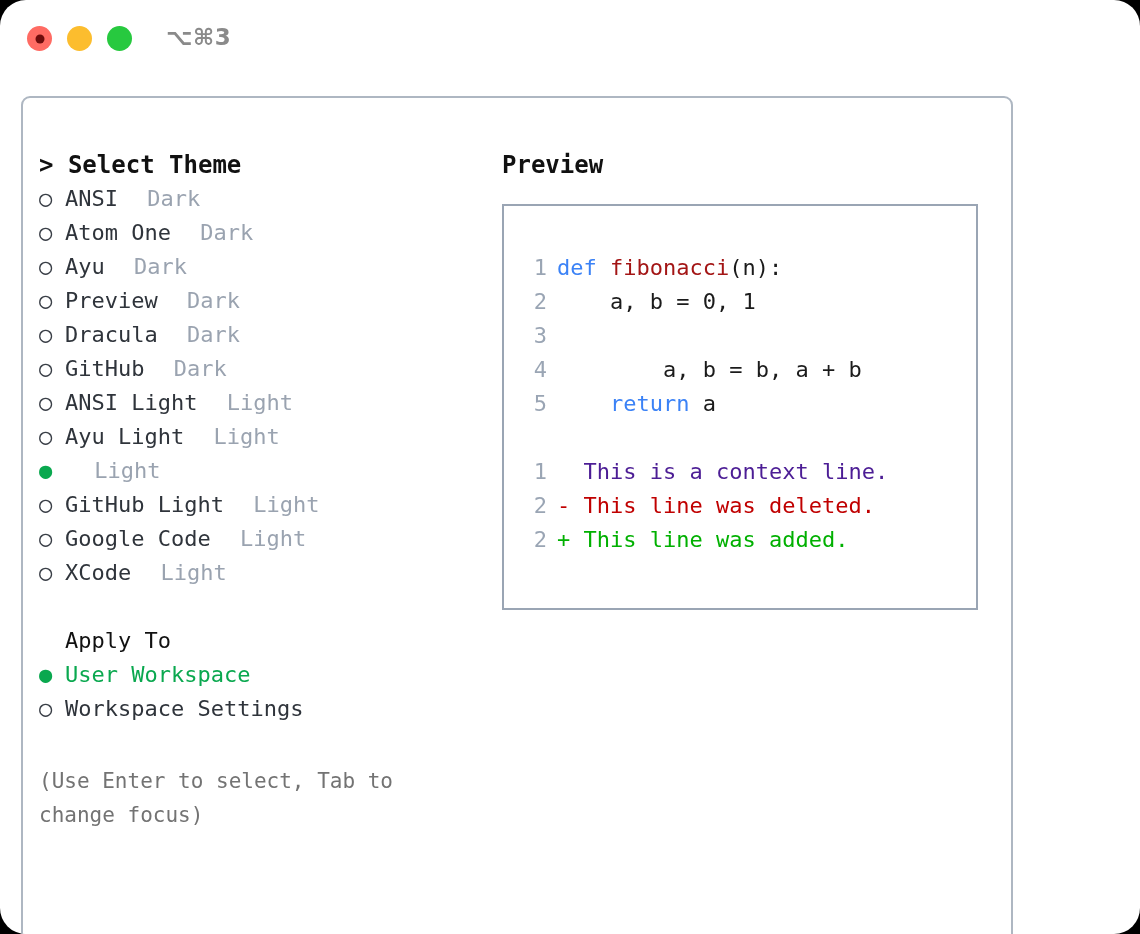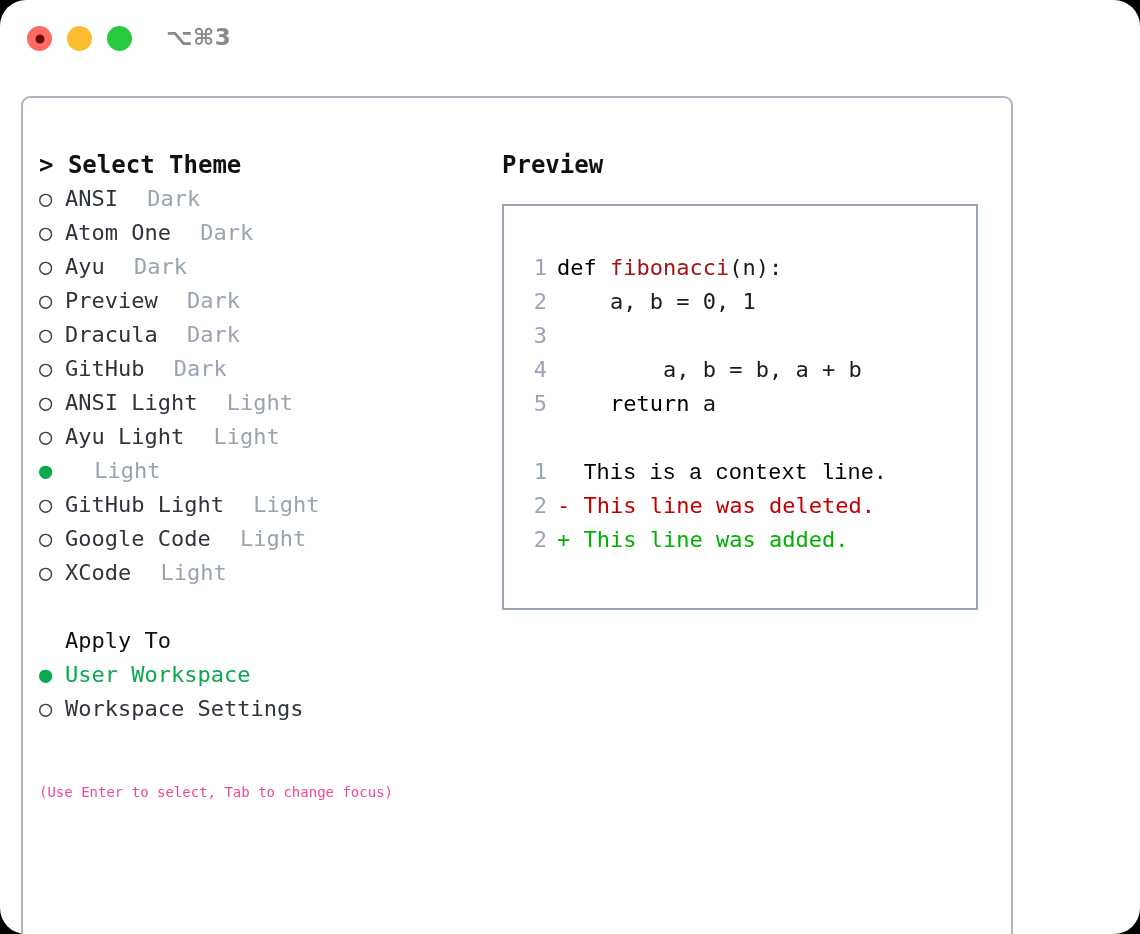--- a/index.html
+++ b/index.html
@@ -123,24 +123,24 @@
   .apply-head {
     font-size: 22px;
     color: #111111;
     line-height: 34px;
     height: 34px;
     padding-left: 26px;
     white-space: pre;
   }
   .spacer-row { height: 34px; }
   .hint {
-    margin-top: 49px;
-    font-size: 14px;
-    line-height: 34px;
-    color: #ec4899;
+    margin-top: 38px;
+    font-size: 21px;
+    line-height: 34px;
+    color: #737373;
     width: 400px;
     white-space: pre-wrap;
   }
 
   
   .right-col {
     position: absolute;
     left: 479px;
     top: 50px;
     width: 490px;
@@ -176,24 +176,24 @@
     white-space: pre;
   }
   .lineno {
     flex: 0 0 26px;
     width: 26px;
     text-align: right;
     color: #9aa5b4;
     margin-right: 10px;
   }
   .code-blank { height: 34px; }
-  .tok-kw   { color: #000000; }
+  .tok-kw   { color: #3b82f6; }
   .tok-fn   { color: #a31515; }
   .tok-txt  { color: #1b1b1b; }
-  .tok-ctx  { color: #000000; font-family: Liberation Mono, monospace; }
+  .tok-ctx  { color: #4c1d95; }
   .tok-del  { color: #c00000; }
   .tok-add  { color: #00b000; }
 </style>
 </head>
 <body>
 
 <div class="window">
 
   <div class="titlebar">
     <div class="dot dot-close">

